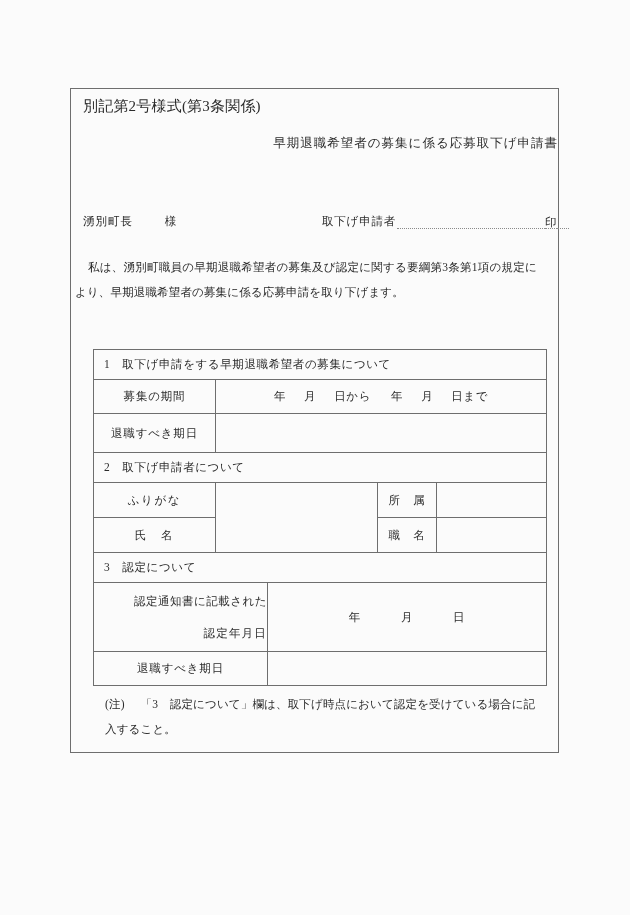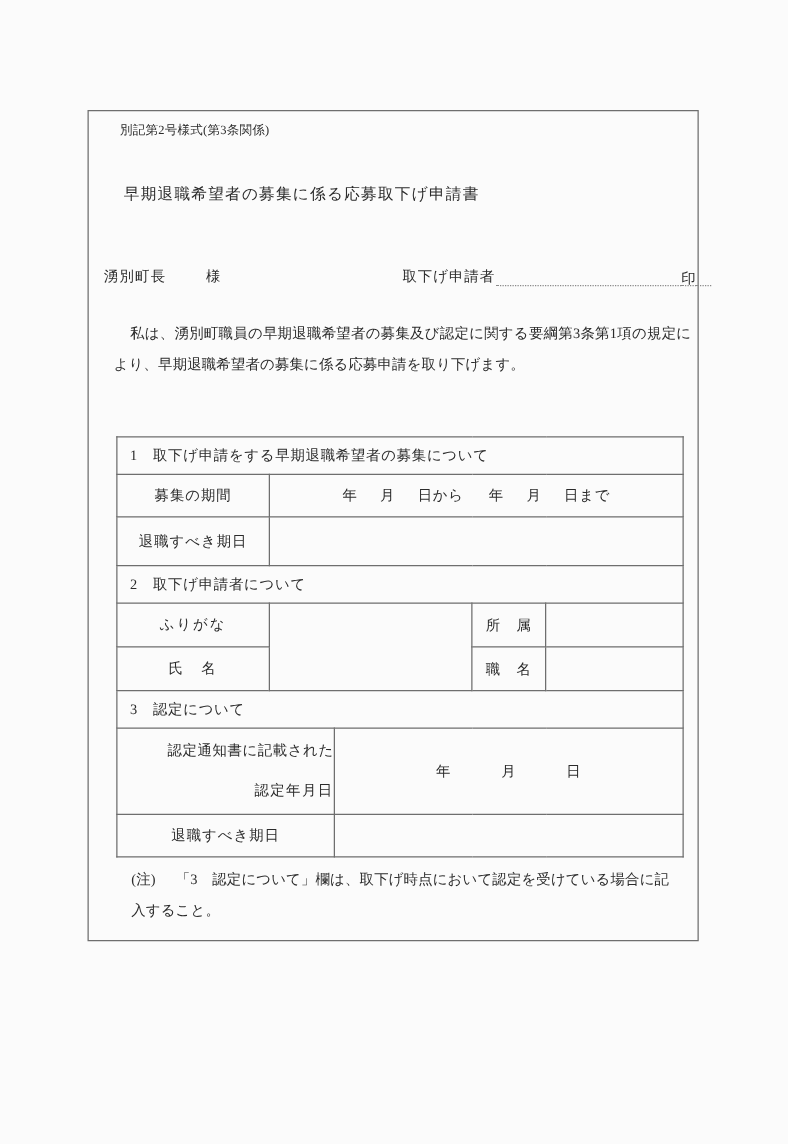--- a/index.html
+++ b/index.html
@@ -30,32 +30,31 @@
     position: relative;
     width: 100%;
     height: 100%;
   }
 
   
   .form-code {
     position: absolute;
     left: 12px;
     top: 8px;
-    font-size: 10px;
+    font-size: 15px;
     letter-spacing: 0.2px;
     white-space: nowrap;
-    margin-left: 13px;
   }
 
   .doc-title {
     position: absolute;
     left: 0;
     right: 0;
-    top: 58px;
-    text-align: left;
+    top: 46px;
+    text-align: right;
     font-size: 12.5px;
     letter-spacing: 1.0px;
     padding-left: 28px;
     box-sizing: border-box;
     white-space: nowrap;
     font-family: Liberation Serif, serif;
   }
 
   .date-line {
     position: absolute;
@@ -107,21 +106,21 @@
   }
   .applicant .dots-tail {
     display: inline-block;
     width: 12px;
     border-bottom: 1px dotted #8a8a8a;
     height: 13px;
   }
 
   .body-text {
     position: absolute;
-    left: 20px;
+    left: 4px;
     top: 166px;
     width: 462px;
     font-size: 11.5px;
     line-height: 25px;
     letter-spacing: 0.15px;
     text-align: justify;
   }
   .body-text .indent { display: inline-block; width: 13px; }
 
   

